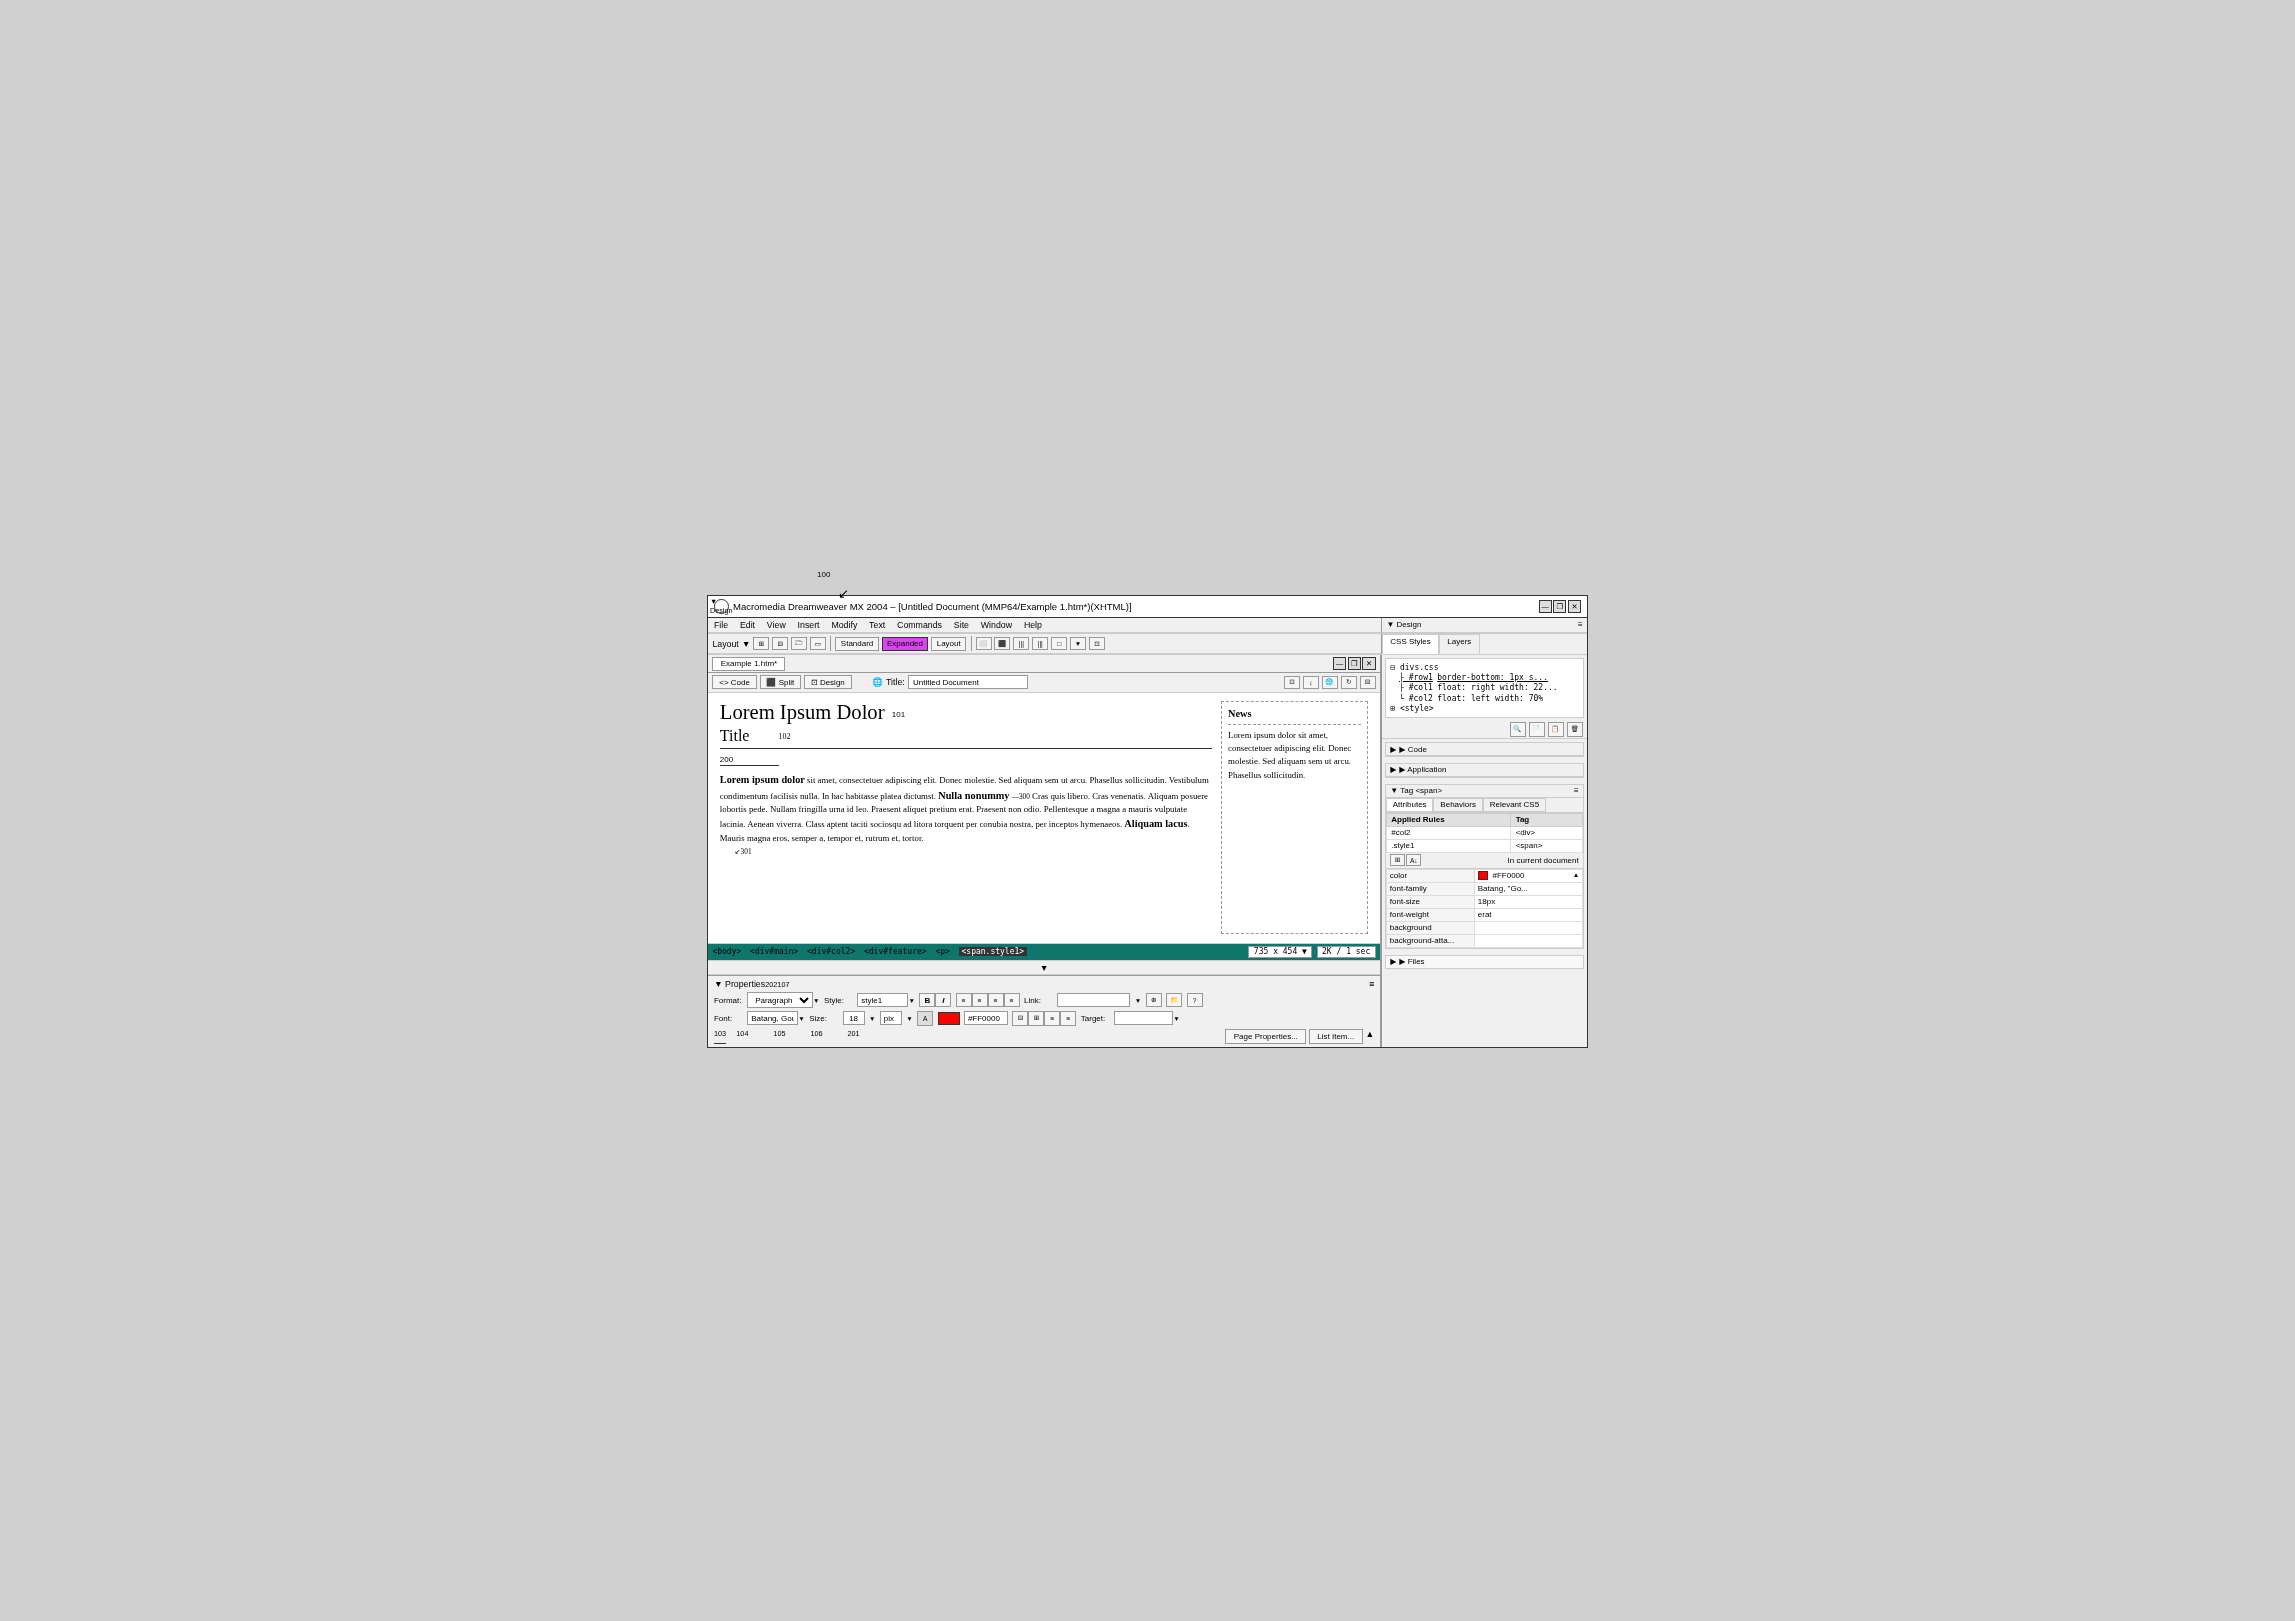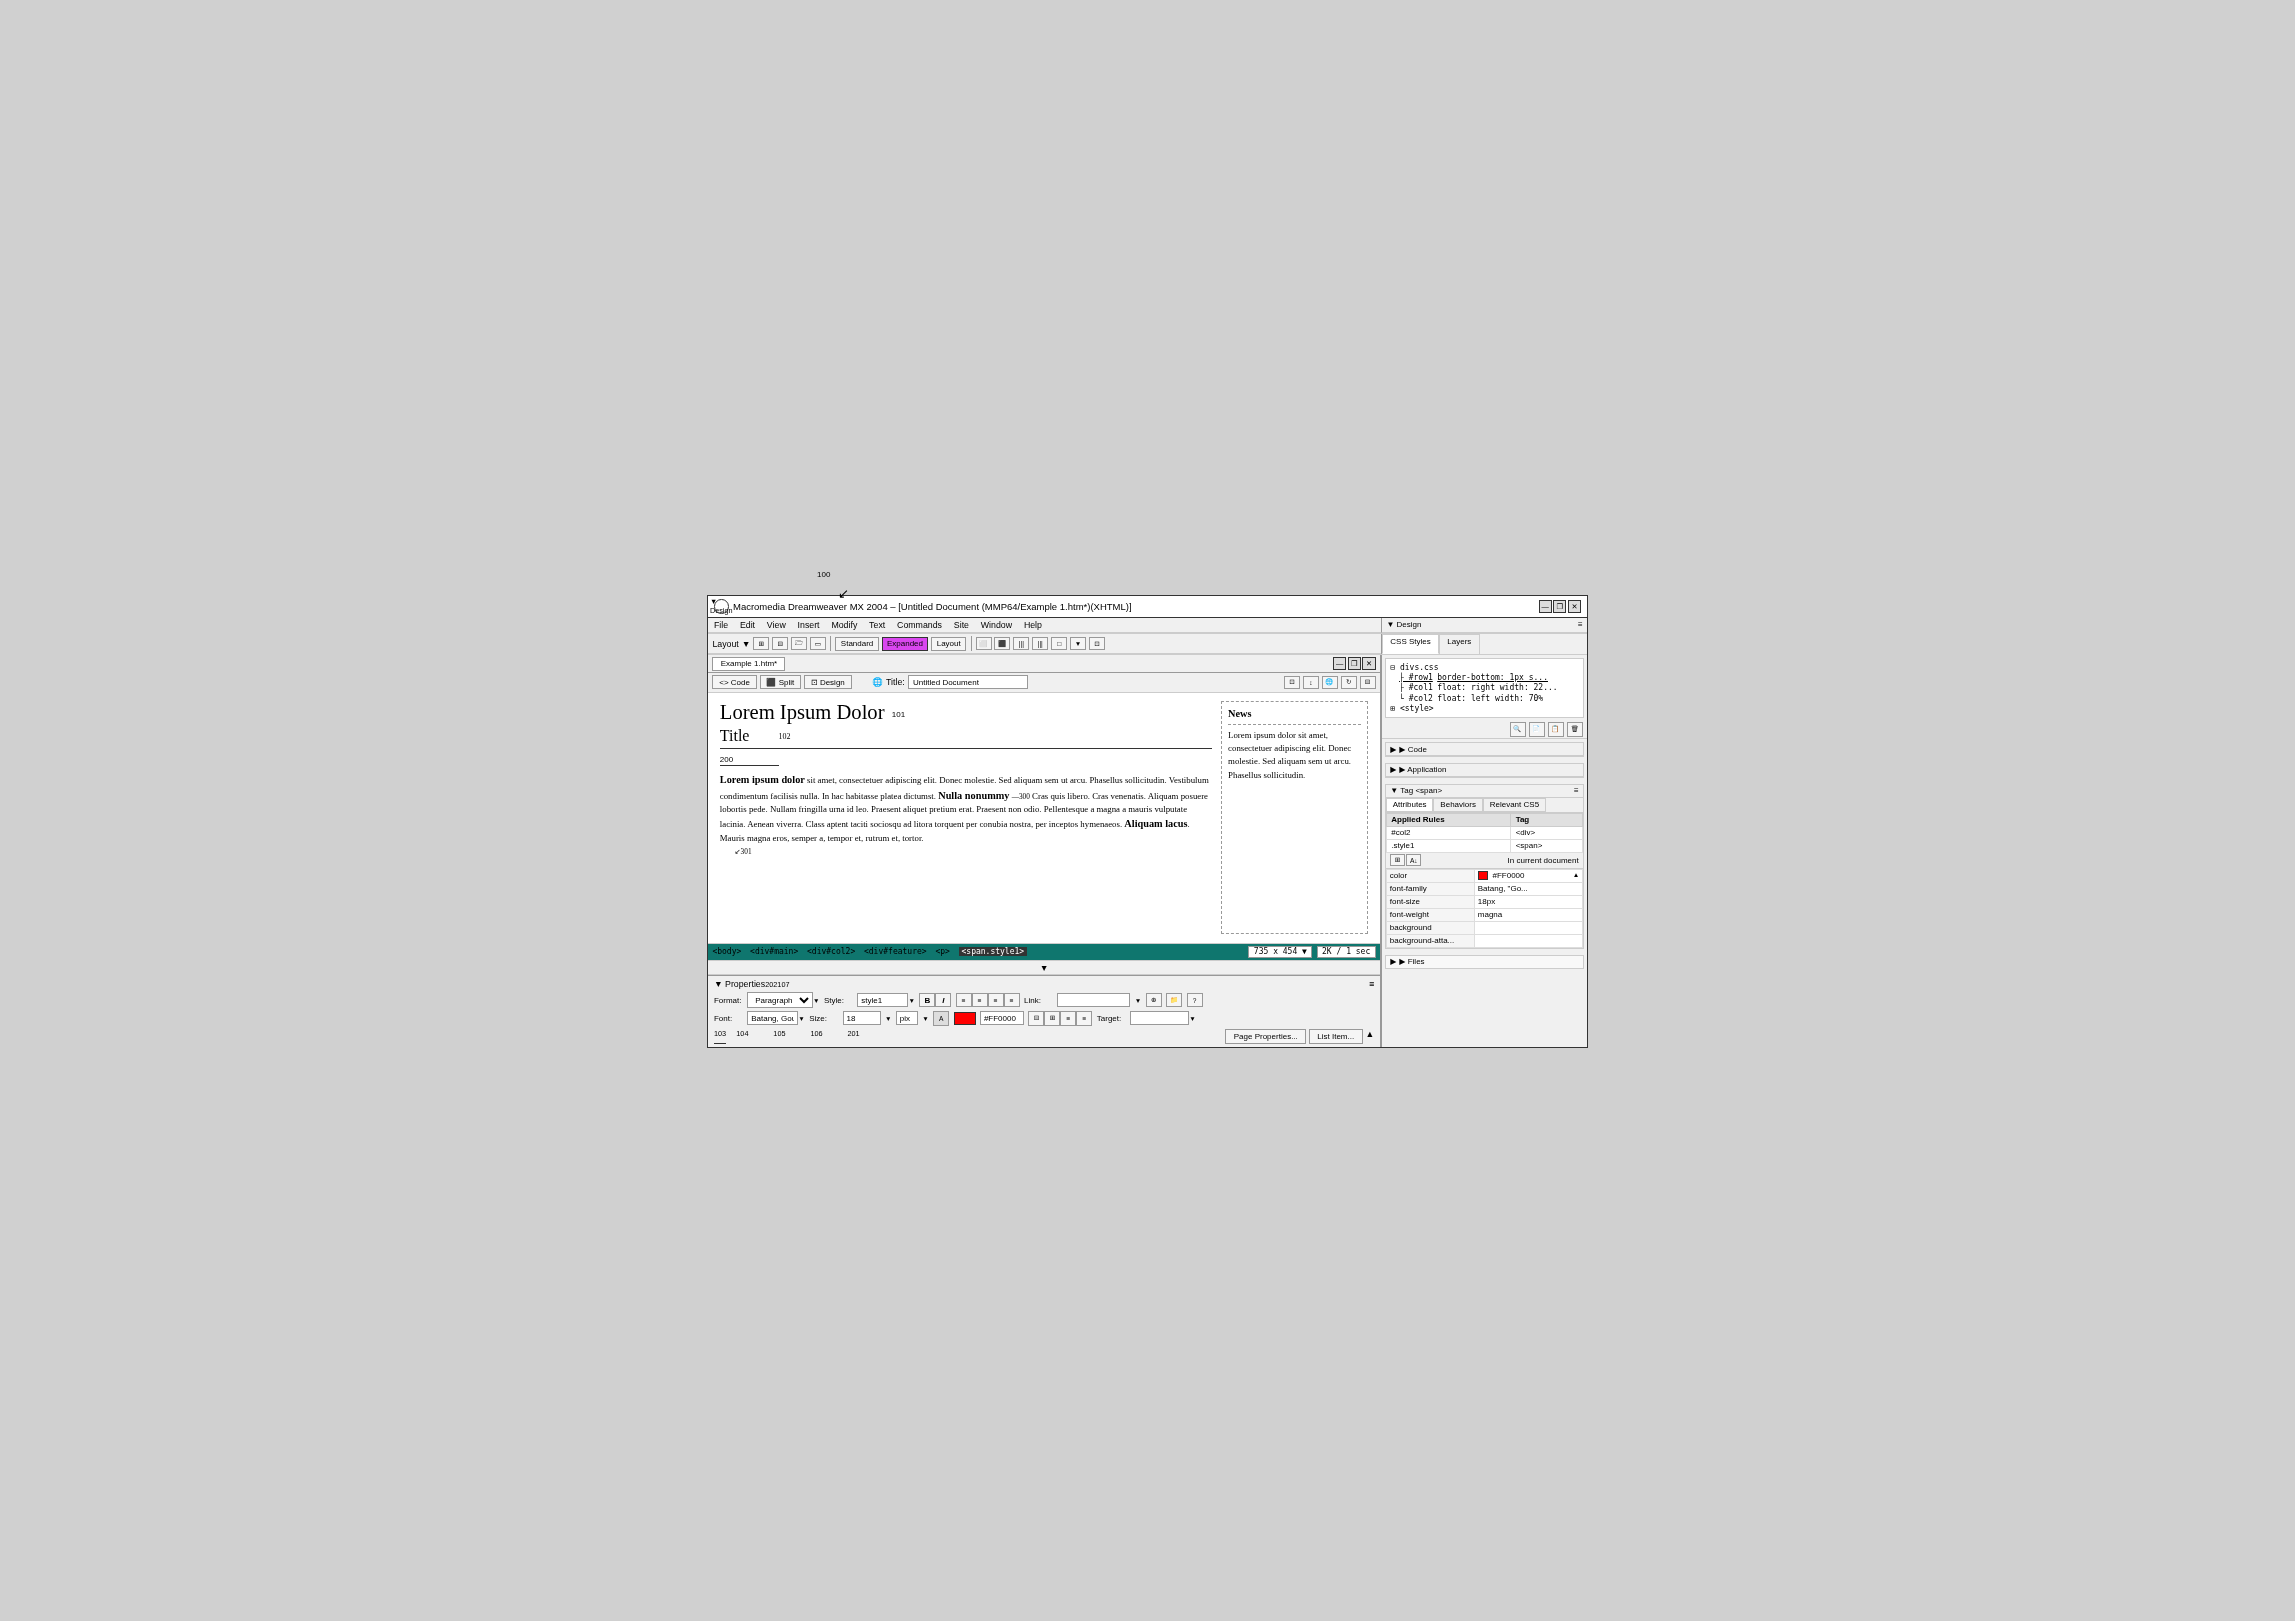--- a/index.html
+++ b/index.html
@@ -748,21 +748,21 @@
             <div class="props-icon-btn">📁</div>
             <div class="props-icon-btn">?</div>
           </div>
           <div class="props-row">
             <span class="props-label">Font:</span>
             <div style="display:flex; align-items:center;">
               <input class="props-input" type="text" value="Batang, Gou" style="width: 51px;">
               <span style="font-size:6.6px;">▼</span>
             </div>
             <span class="props-label">Size:</span>
-            <input class="props-input" type="text" value="18" style="width: 38px;">
+            <input class="props-input" type="text" value="18" style="width: 22px; text-align: center;">
             <span style="font-size:6.6px;">▼</span>
             <input class="props-input" type="text" value="pix" style="width: 22px;">
             <span style="font-size:6.6px;">▼</span>
             <div class="props-icon-btn" style="background:#ddd;">A</div>
             <div class="props-color"></div>
             <input class="props-input" type="text" value="#FF0000" style="width: 44px;">
             <div class="align-btns">
               <div class="align-btn">⊟</div>
               <div class="align-btn">⊞</div>
               <div class="align-btn">≡</div>
@@ -888,21 +888,21 @@
                 <tr>
                   <td>font-family</td>
                   <td>Batang, "Go...</td>
                 </tr>
                 <tr>
                   <td>font-size</td>
                   <td>18px</td>
                 </tr>
                 <tr>
                   <td>font-weight</td>
-                  <td>magna</td>
+                  <td>erat</td>
                 </tr>
                 <tr>
                   <td>background</td>
                   <td></td>
                 </tr>
                 <tr>
                   <td>background-atta...</td>
                   <td></td>
                 </tr>
               </tbody>

